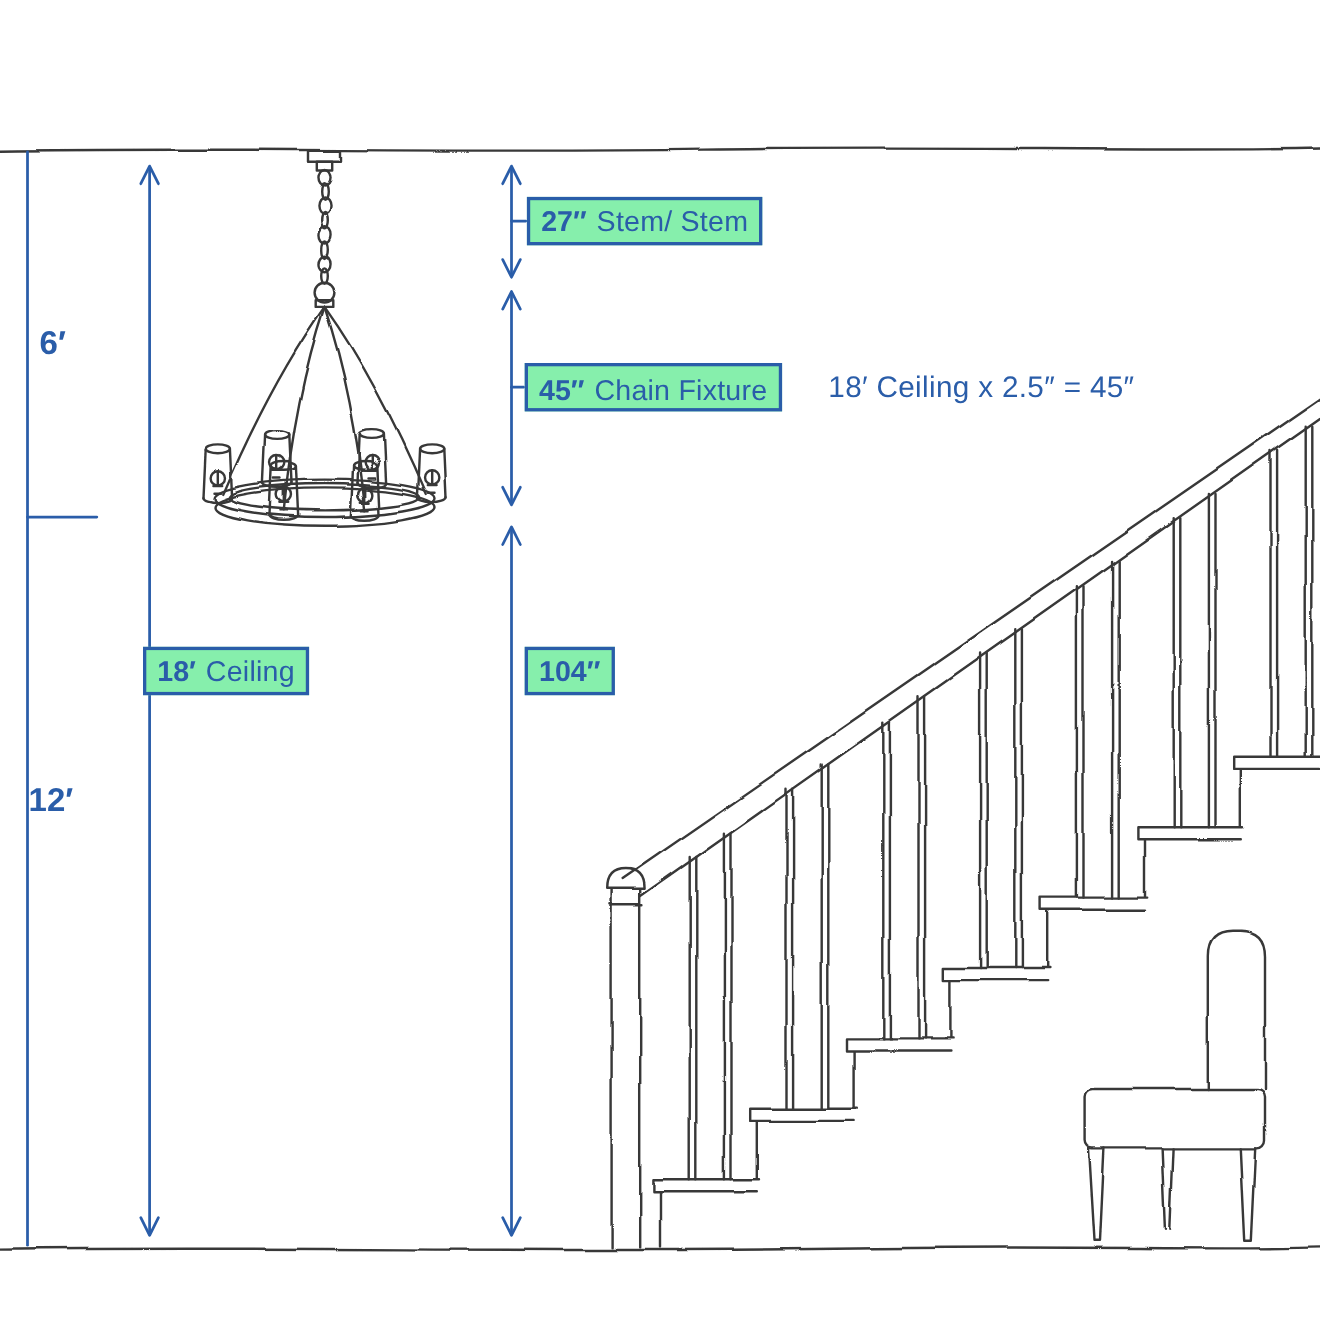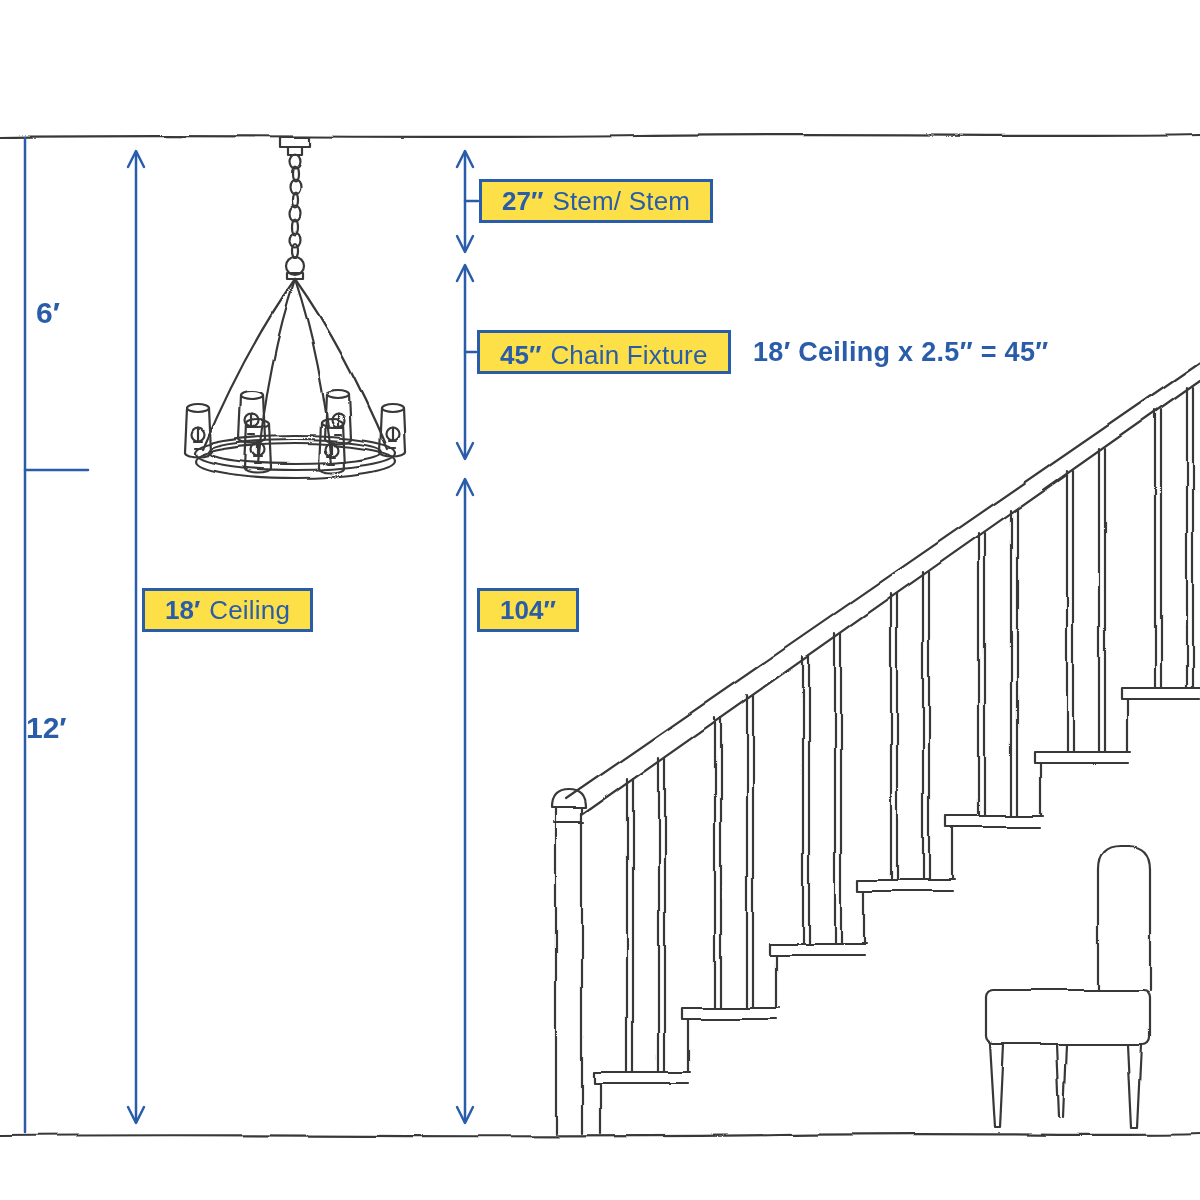--- a/index.html
+++ b/index.html
@@ -8,28 +8,28 @@
     --bg:#ffffff;
   }
   *{margin:0;padding:0;box-sizing:border-box;}
   body{background:#fff;font-family:"Liberation Sans",sans-serif;}
   .stage{position:relative;width:1200px;height:1200px;background:var(--bg);overflow:hidden;}
   .stage svg{position:absolute;left:0;top:0;}
   .ink{stroke:var(--ink);fill:none;stroke-width:2.2;stroke-linecap:round;stroke-linejoin:round;}
   .dims{stroke:var(--accent);fill:none;stroke-width:2.5;stroke-linecap:round;stroke-linejoin:round;}
   .dim-box{
     position:absolute;display:flex;align-items:center;gap:9px;
-    height:44px;padding:0 20px;border:3px solid var(--accent);
-    background:#fde047;color:var(--accent);font-size:26px;white-space:nowrap;
+    height:44px;padding:0 10px;border:3px solid var(--accent);
+    background:#86efac;color:var(--accent);font-size:26px;white-space:nowrap;
   }
   .dim-box .num{font-weight:700;}
   .dim-box .word{font-weight:400;letter-spacing:.2px;}
   .dim-box .word:empty{display:none;}
   .side-label{position:absolute;color:var(--accent);font-size:30px;font-weight:700;}
-  .formula{position:absolute;color:var(--accent);font-size:27px;font-weight:700;letter-spacing:.3px;white-space:nowrap;}
+  .formula{position:absolute;color:var(--accent);font-size:27px;font-weight:400;letter-spacing:.3px;white-space:nowrap;}
 </style>
 </head>
 <body>
 
 <div class="stage">
 
   <svg width="1200" height="1200" viewBox="0 0 1200 1200">
     <defs>
       <filter id="sketch">
         <feTurbulence type="fractalNoise" baseFrequency="0.013" numOctaves="2" seed="11" result="n"></feTurbulence>
@@ -132,21 +132,21 @@
   <div class="dim-box" style="left:479px;top:179px;">
     <span class="num">27″</span>
     <span class="word">Stem/ Stem</span>
   </div>
 
   <div class="dim-box" style="left:477px;top:330px;align-items:flex-end;">
     <span class="num">45″</span>
     <span class="word">Chain Fixture</span>
   </div>
 
-  <div class="dim-box" style="left:142px;top:588px;">
+  <div class="dim-box" style="left:130px;top:588px;">
     <span class="num">18′</span>
     <span class="word">Ceiling</span>
   </div>
 
   <div class="dim-box" style="left:477px;top:588px;">
     <span class="num">104″</span>
 
   </div>
 
   <div class="side-label" style="left:36px;top:296px;">6′</div>

